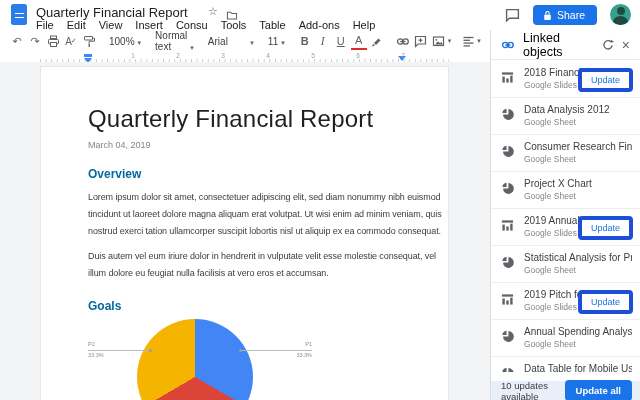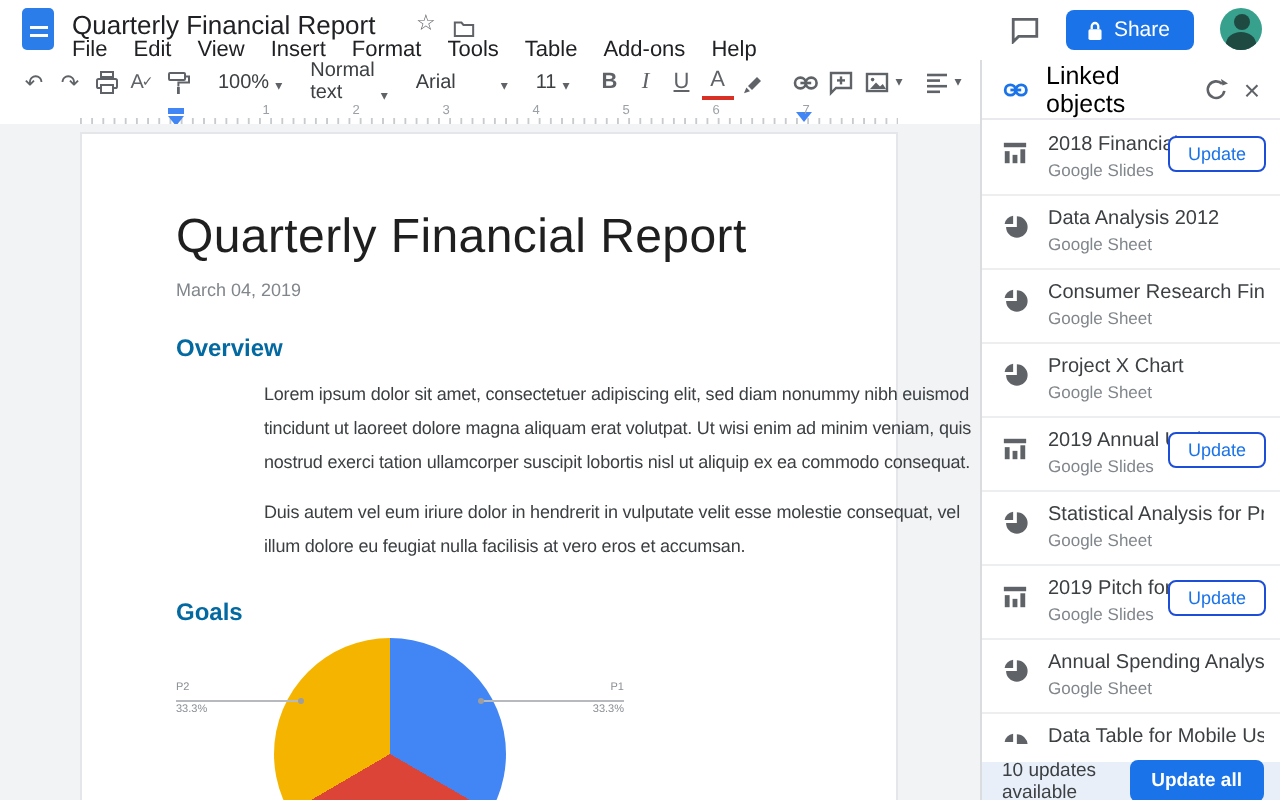--- a/index.html
+++ b/index.html
@@ -48,21 +48,21 @@
   .ind-bar { width:8px; height:2.5px; background:#4285f4; margin-bottom:1px; }
 
   
   .canvas { position:absolute; left:0; top:62px; width:490px; height:338px; background:#f2f3f5; overflow:hidden; }
   .page { position:absolute; left:40px; top:4px; width:409px; height:420px; background:#fff; border:1px solid #e4e6e9; }
   .doc-content { position:absolute; left:47px; top:0; width:315px; height:100%; cursor:text; }
   .doc-title-text { margin-top:38px; font-size:24px; color:#1f1f1f; letter-spacing:.2px; }
   .doc-date { margin-top:7px; font-size:9px; color:#80868b; }
   .doc-h2 { margin-top:17px; font-size:12px; font-weight:bold; color:#0369a1; }
   .para { margin-top:8px; }
-  .para .line { font-size:9px; line-height:17px; color:#3c4043; white-space:nowrap; letter-spacing:-0.1px;margin-left:44px; }
+  .para .line { font-size:9px; line-height:17px; color:#3c4043; white-space:nowrap; letter-spacing:-0.1px; }
 
   
   .chart { position:relative; margin-top:4px; height:112px; cursor:pointer; }
   .pie { position:absolute; left:49px; top:2px; width:116px; height:116px; border-radius:50%; }
   .callout-label { position:absolute; font-size:5.5px; color:#8a8f94; line-height:7px; }
   .callout-line { position:absolute; height:1px; background:#b6b9bd; }
   .callout-dot { position:absolute; width:3px; height:3px; border-radius:50%; background:#9e9e9e; }
 
   
   .sidebar { position:absolute; left:490px; top:30px; width:150px; height:370px; background:#fff;
@@ -71,21 +71,21 @@
                display:flex; align-items:center; padding:0 10px; gap:8px; }
   .sb-title { font-size:12.5px; color:#000000; flex:1; }
   .sb-hicon { color:#5f6368; cursor:pointer; display:flex; align-items:center; }
   .sb-close { font-size:14px; color:#5f6368; cursor:pointer; }
   .sb-list { position:absolute; left:0; top:31px; width:100%; bottom:28px; overflow:hidden; }
   .sb-item { position:relative; height:37px; border-bottom:1px solid #eceef0; padding:6px 8px 0 10px; cursor:pointer; }
   .sb-item .icn { position:absolute; left:10px; top:9px; }
   .sb-item .t { margin-left:23px; font-size:10px; color:#3c4043; white-space:nowrap; overflow:hidden; max-width:112px; }
   .sb-item.has-btn .t { max-width:76px; }
   .sb-item .s { margin-left:23px; margin-top:2px; font-size:8.5px; color:#80868b; }
-  .upd-btn { position:absolute; right:7px; top:7px; border:1px solid #1d4ed8; border-radius:4px;
+  .upd-btn { position:absolute; right:7px; top:7px; border:4px solid #1d4ed8; border-radius:4px;
              background:#fff; color:#1a73e8; font-size:9px; padding:3px 9px; cursor:pointer; font-family:inherit; }
   .sb-footer { position:absolute; left:0; bottom:0; width:100%; height:19px; background:#e9eff9;
                display:flex; align-items:center; padding:0 8px 0 10px; }
   .sb-status { flex:1; font-size:9.5px; color:#3c4043; }
   .upd-all-btn { background:#1a73e8; color:#fff; border:none; border-radius:4px; font-size:9.5px;
                  padding:5px 11px; cursor:pointer; font-family:inherit; font-weight:bold; }
 </style>
 </head>
 <body>
 
@@ -96,21 +96,21 @@
   <div class="title-folder">
     <svg width="12" height="11" viewBox="0 0 13 12">
         <path d="M1.5,2.5 h3.6 l1.1,1.3 h5.3 v6 h-10 z" fill="none" stroke="#5f6368" stroke-width="1.1"></path>
       </svg>
   </div>
   <div class="menu-bar">
       <span>File</span>
       <span>Edit</span>
       <span>View</span>
       <span>Insert</span>
-      <span>Format</span>
+      <span>Consu</span>
       <span>Tools</span>
       <span>Table</span>
       <span>Add-ons</span>
       <span>Help</span>
     </div>
   <div class="header-right">
     <span class="sb-hicon">
       <svg width="15" height="14" viewBox="0 0 14 13">
           <path d="M1.5,1.5 h11 v8 h-8.5 l-2.5,2.5 z" fill="none" stroke="#5f6368" stroke-width="1.3"></path>
         </svg>

